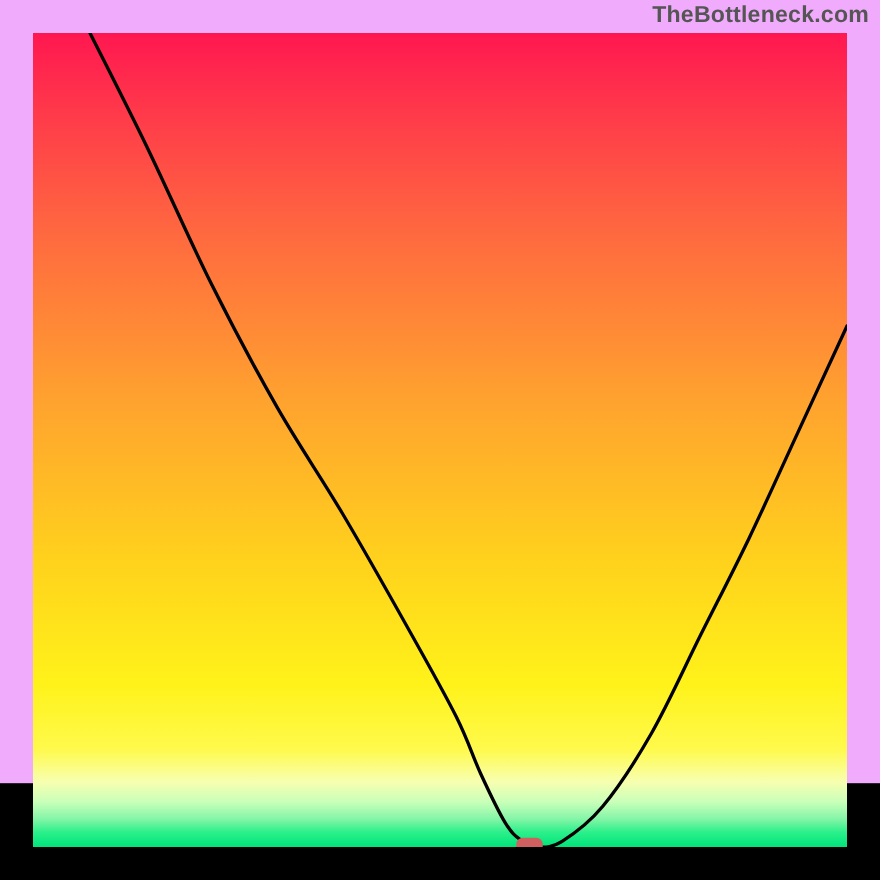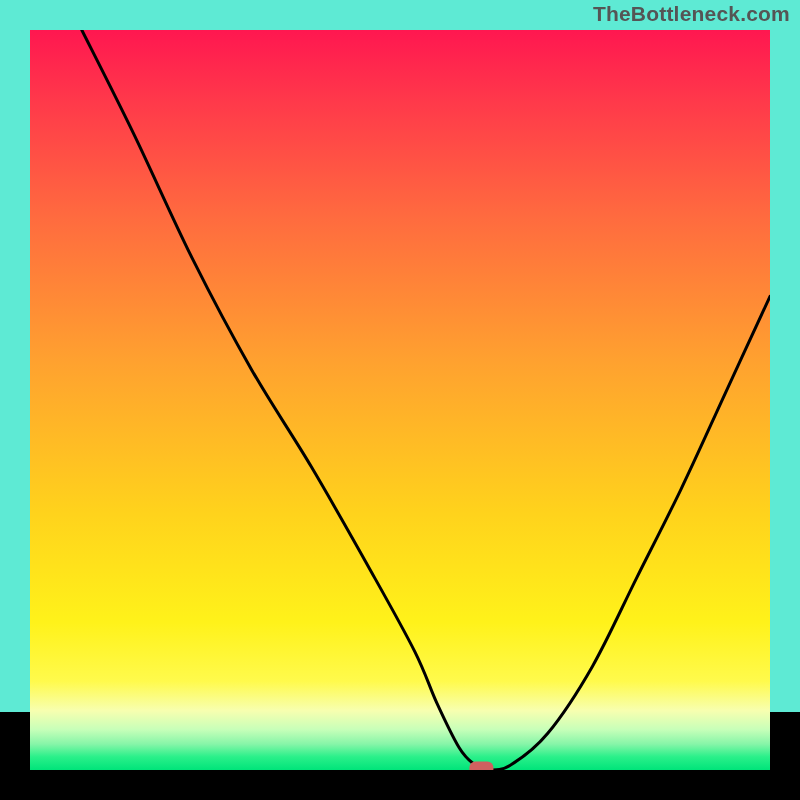--- a/index.html
+++ b/index.html
@@ -10,21 +10,21 @@
     background: #000;
     overflow: hidden;
     font-family: Arial, Helvetica, sans-serif;
   }
   .frame {
     position: absolute;
     left: 0;
     top: 0;
     width: 800px;
     height: 712px;
-    background: #5eead4;
+    background: #f0abfc;
   }
   .watermark {
     position: absolute;
     top: 2px;
     right: 10px;
     color: #555;
     font-size: 21px;
     font-weight: 600;
     letter-spacing: 0.2px;
     user-select: none;

